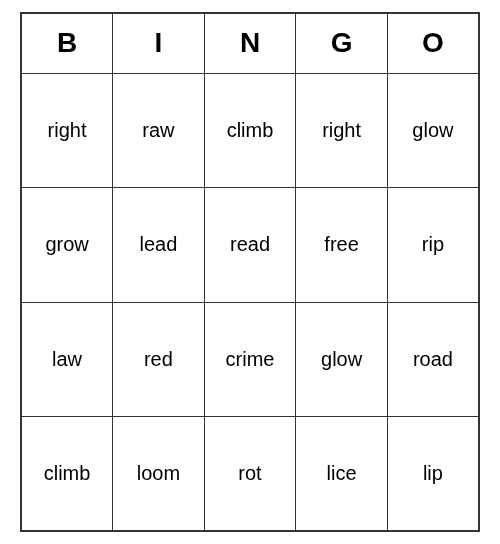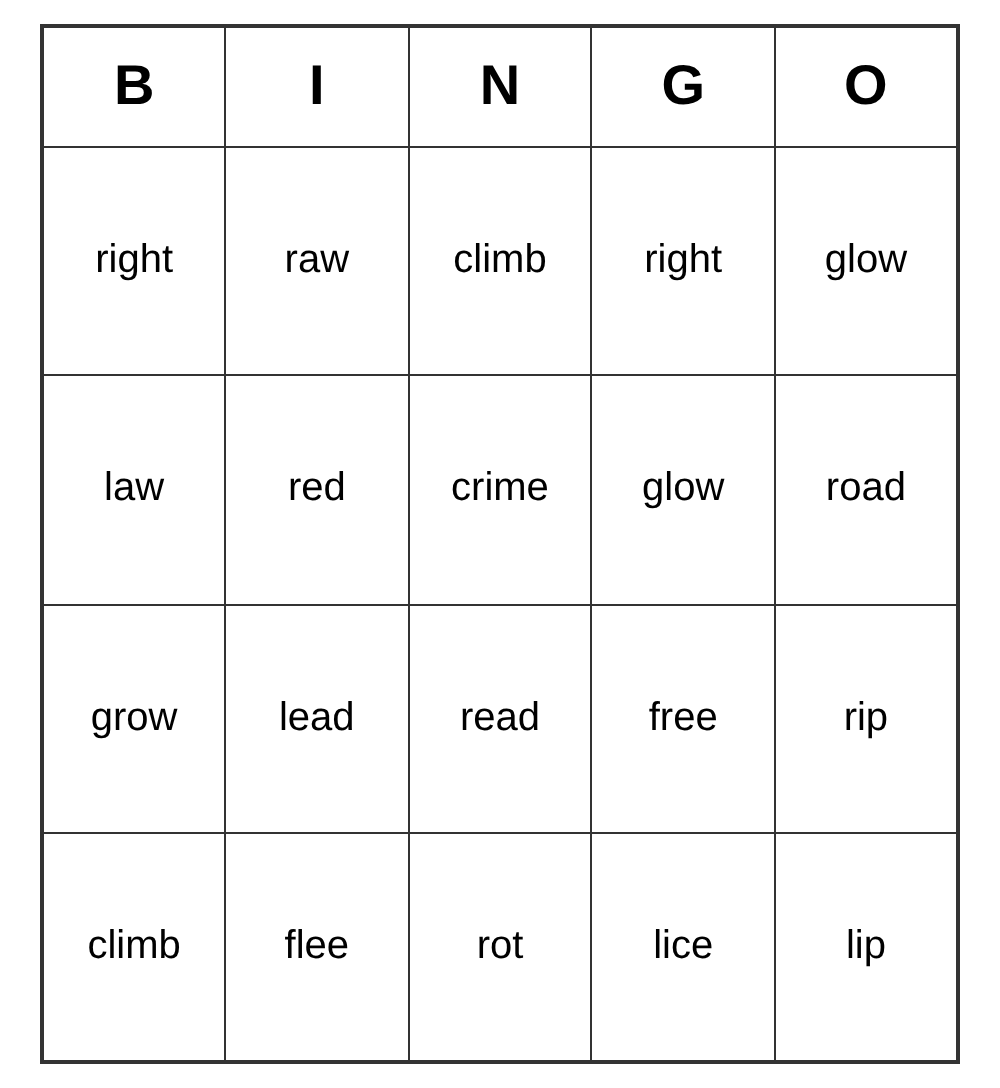--- a/index.html
+++ b/index.html
@@ -61,34 +61,34 @@
   </thead>
   <tbody id="bingo-body">
   <tr>
         <td>right</td>
         <td>raw</td>
         <td>climb</td>
         <td>right</td>
         <td>glow</td>
       </tr>
       <tr>
+        <td>grow</td>
+        <td>lead</td>
+        <td>read</td>
+        <td>free</td>
+        <td>rip</td>
+      </tr>
+      <tr>
         <td>law</td>
         <td>red</td>
         <td>crime</td>
         <td>glow</td>
         <td>road</td>
       </tr>
       <tr>
-        <td>grow</td>
-        <td>lead</td>
-        <td>read</td>
-        <td>free</td>
-        <td>rip</td>
-      </tr>
-      <tr>
         <td>climb</td>
-        <td>flee</td>
+        <td>loom</td>
         <td>rot</td>
         <td>lice</td>
         <td>lip</td>
       </tr>
     </tbody>
 </table>
 
 </body></html>

